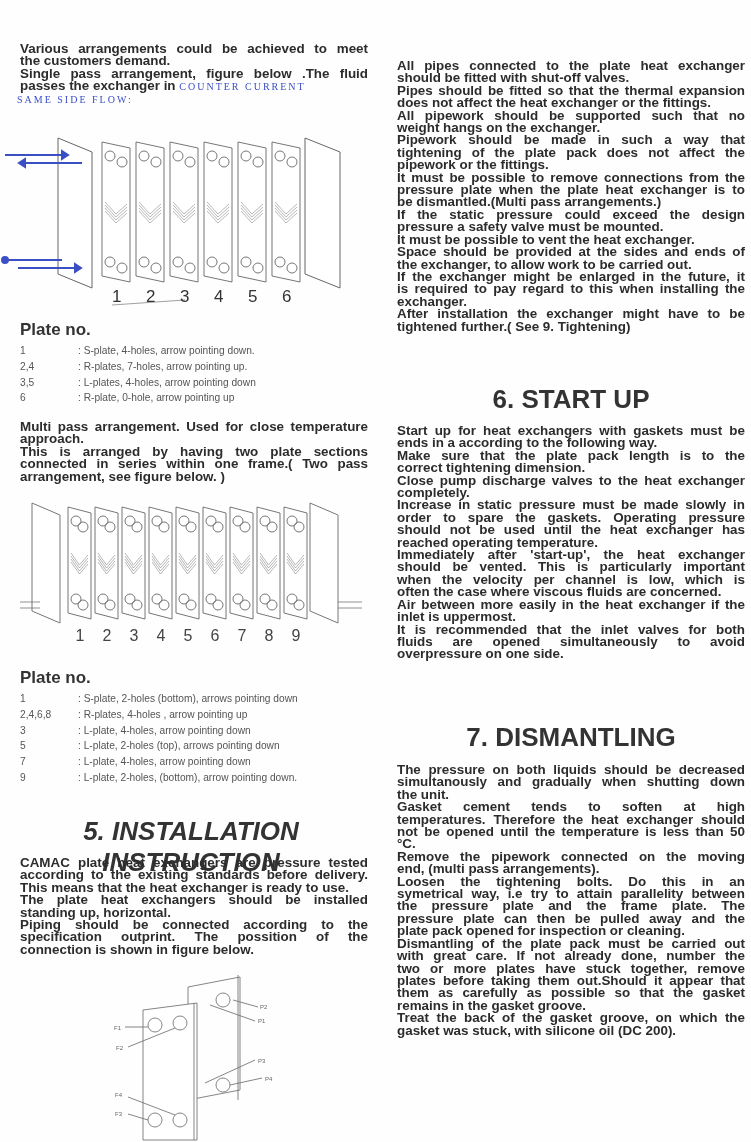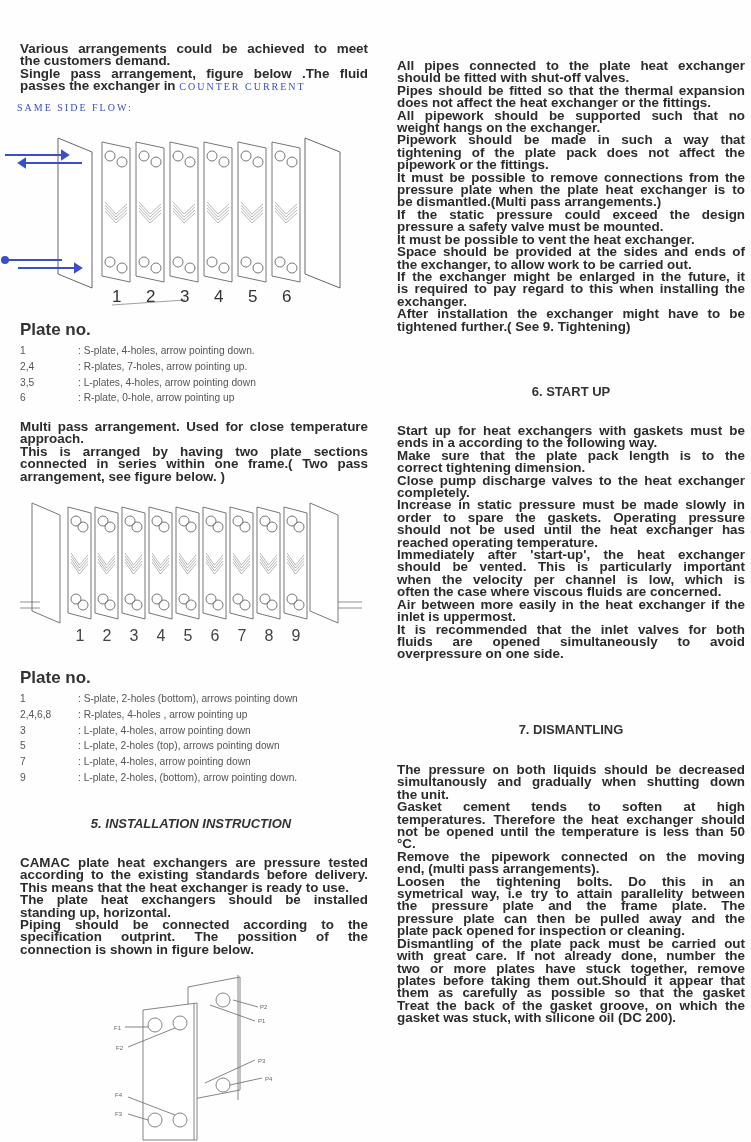--- a/index.html
+++ b/index.html
@@ -7,38 +7,38 @@
          font-family: "Liberation Sans", sans-serif; color: #2a2a2a; }
   .col { position: absolute; }
   .left { left: 20px; width: 348px; }
   .right { left: 397px; width: 348px; }
   .para { font-weight: bold; font-size: 13.4px; line-height: 12.4px; text-align: justify;
           margin: 0; color: #2c2c2c; }
   .para .ln { display: block; text-align: justify; text-align-last: justify; }
   .para .ln.last { text-align-last: left; }
   .hand { font-family: Liberation Serif, serif; color: #3b4fc4; font-size: 10px;
           letter-spacing: 2px; font-weight: normal; }
-  .heading { font-weight: bold; font-size: 13px; text-align: center; color: #333; margin: 0; }
+  .heading { font-weight: bold; font-size: 26px; text-align: center; color: #333; margin: 0; }
   .plate-title { font-weight: bold; font-size: 17px; color: #333; margin: 0; }
   .plate-row { display: flex; font-size: 10.2px; color: #555; line-height: 15.8px; }
   .plate-row .num { width: 58px; flex: none; }
   .fig { position: absolute; }
   svg text { font-family: "Liberation Sans", sans-serif; }
 </style>
 </head>
 <body>
 
 <div class="col left" style="top:43px;">
   <p class="para">
     <span class="ln">Various arrangements could be achieved to meet</span>
     <span class="ln last">the customers demand.</span>
     <span class="ln">Single pass arrangement, figure below .The fluid</span>
     <span class="ln last" style="white-space:nowrap;"><span>passes the exchanger in</span> <span class="hand">COUNTER CURRENT</span></span>
   </p>
-  <div class="hand" style="margin-top:8px; margin-left:-3px;">SAME SIDE FLOW:</div>
+  <div class="hand" style="margin-top:0; margin-left:-3px;">SAME SIDE FLOW:</div>
 </div>
 
 <div class="fig" style="left:0; top:130px; width:375px; height:180px;">
   <svg width="375" height="180" id="fig1">
     <polygon points="58,8 92,22 92,158 58,144" fill="#fff" stroke="#666" stroke-width="1"></polygon>
     <polygon points="305,8 340,22 340,158 305,144" fill="#fff" stroke="#666" stroke-width="1"></polygon>
     <g id="fig1-plates">
         <g>
           <polygon points="102,12 130,18 130,152 102,146" fill="#fff" stroke="#666" stroke-width="0.9"></polygon>
           <circle cx="110" cy="26" r="5" fill="none" stroke="#777"></circle>
@@ -437,16 +437,17 @@
       <span class="ln">Loosen the tightening bolts. Do this in an</span>
       <span class="ln">symetrical way, i.e try to attain parallelity between</span>
       <span class="ln">the pressure plate and the frame plate. The</span>
       <span class="ln">pressure plate can then be pulled away and the</span>
       <span class="ln last">plate pack opened for inspection or cleaning.</span>
       <span class="ln">Dismantling of the plate pack must be carried out</span>
       <span class="ln">with great care. If not already done, number the</span>
       <span class="ln">two or more plates have stuck together, remove</span>
       <span class="ln">plates before taking them out.Should it appear that</span>
       <span class="ln">them as carefully as possible so that the gasket</span>
+      <span class="ln last">remains in the gasket groove.</span>
       <span class="ln">Treat the back of the gasket groove, on which the</span>
       <span class="ln last">gasket was stuck, with silicone oil (DC 200).</span>
     </p>
 </div>
 
 </body></html>

